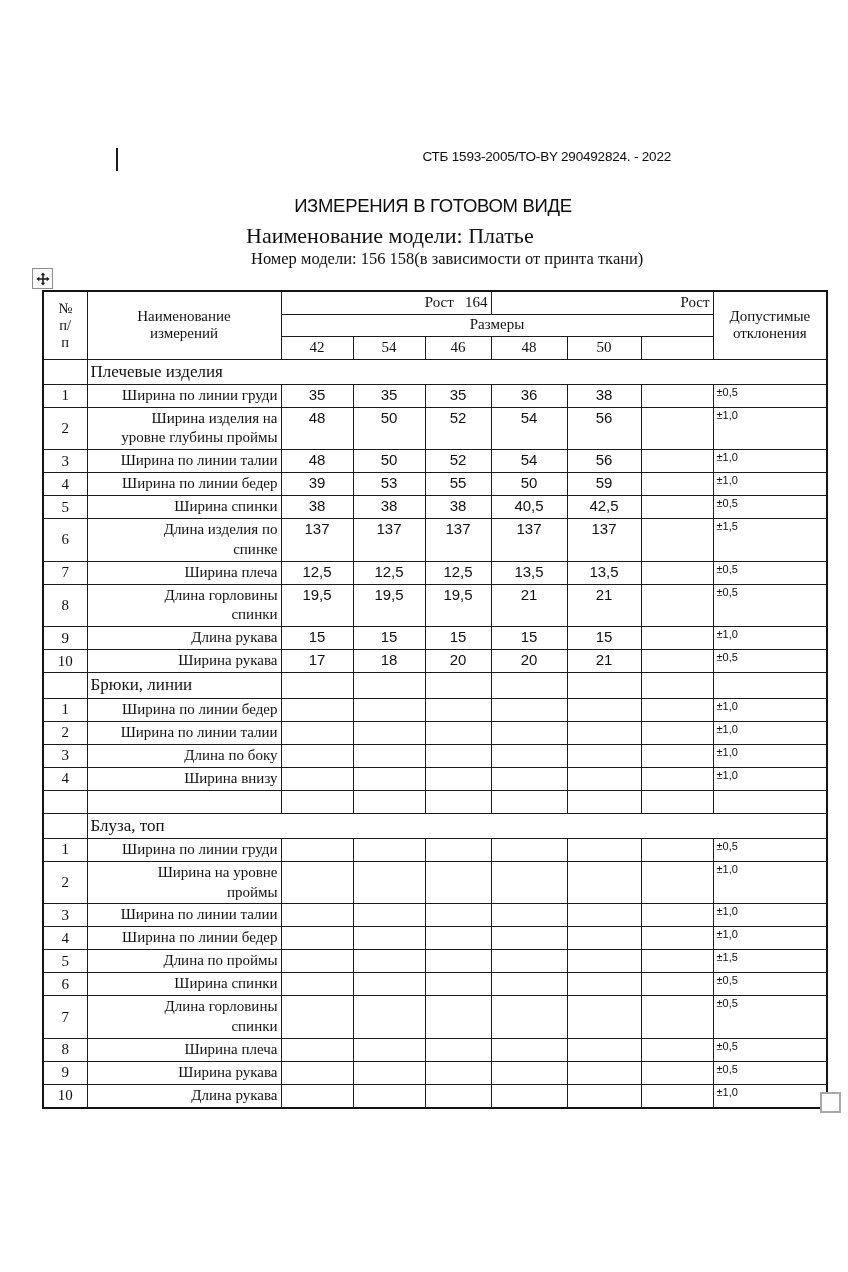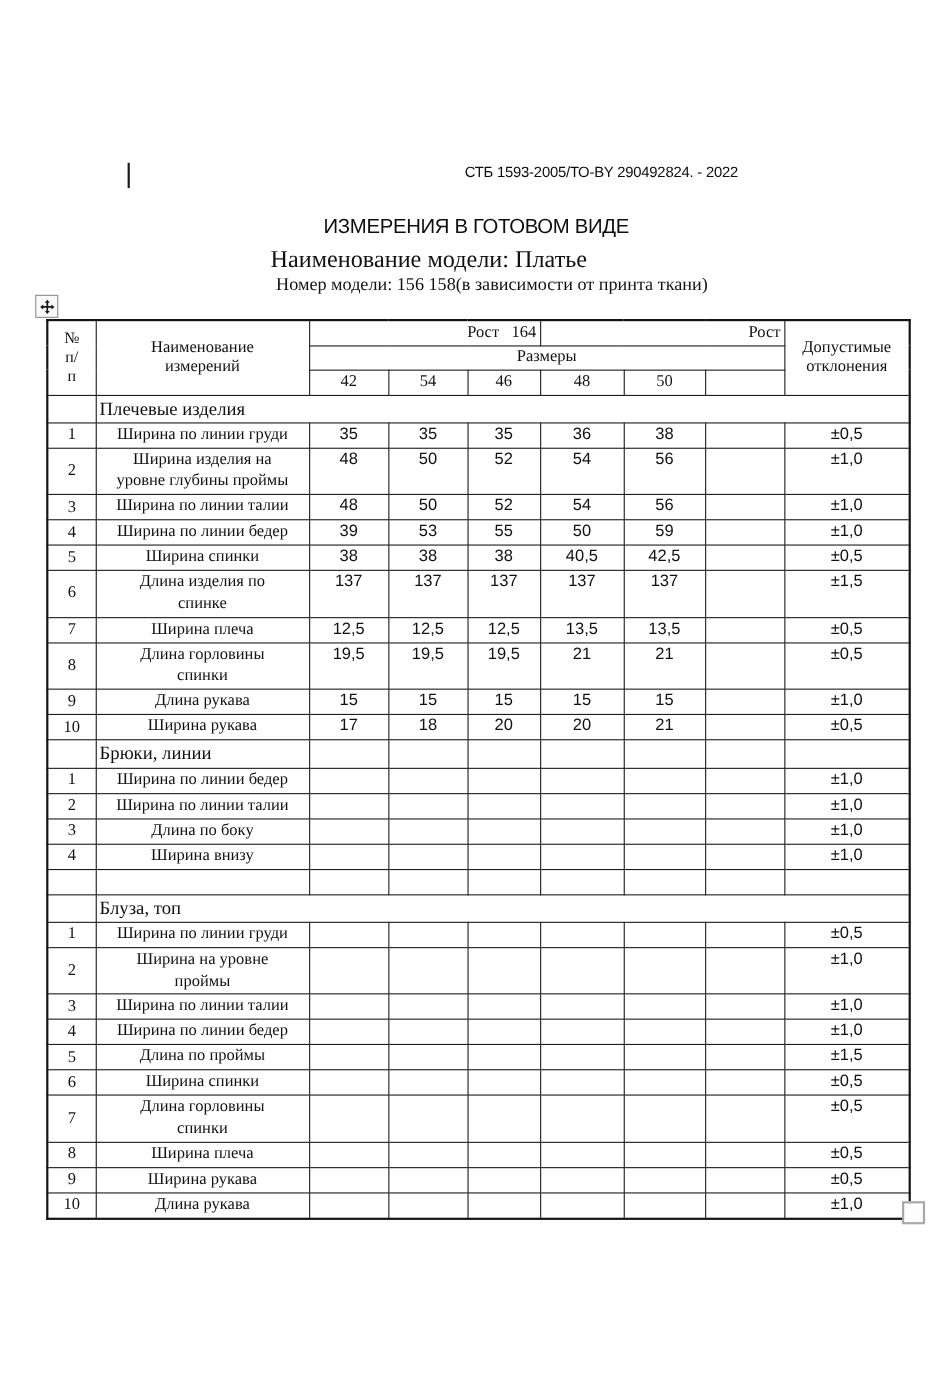--- a/index.html
+++ b/index.html
@@ -68,26 +68,26 @@
   thead tr:nth-child(2) { height: 22px; }
   thead tr:nth-child(3) { height: 23px; margin-top: 24px; }
   th.hdr { font-size: 15px; text-align: center; vertical-align: middle; line-height: 1.15; }
   th.pre { white-space: pre-line; }
   th.rost { text-align: right; padding-left: 9px; white-space: pre; }
   th.num-hdr { font-size: 14.5px; }
 
   tbody tr { height: 23px; }
   tbody tr.section-row { height: 25px; font-family: Liberation Serif, serif; }
   td.c-num  { text-align: center; vertical-align: middle; font-size: 15px; }
-  td.c-name { text-align: center; vertical-align: top; padding-left: 6px;
+  td.c-name { text-align: right; vertical-align: top; padding-left: 6px;
               font-size: 15px; line-height: 1.32; white-space: pre-line; }
   td.c-val  { text-align: center; vertical-align: top; padding-top: 2px;
               font-family: "Liberation Sans", sans-serif; font-size: 15px; }
-  td.c-dev  { text-align: center; vertical-align: top; padding-top: 2px;
-              font-family: "Liberation Sans", sans-serif; font-size: 15px; }
+  td.c-dev  { text-align: left; vertical-align: top; padding-top: 2px;
+              font-family: "Liberation Sans", sans-serif; font-size: 11px; }
   td.section-title { font-size: 17px; text-align: left; vertical-align: middle;
               padding-left: 7px; white-space: pre; }
 </style>
 </head>
 <body>
 
 <div class="page">
 
   <div class="cursor-mark"></div>
 

